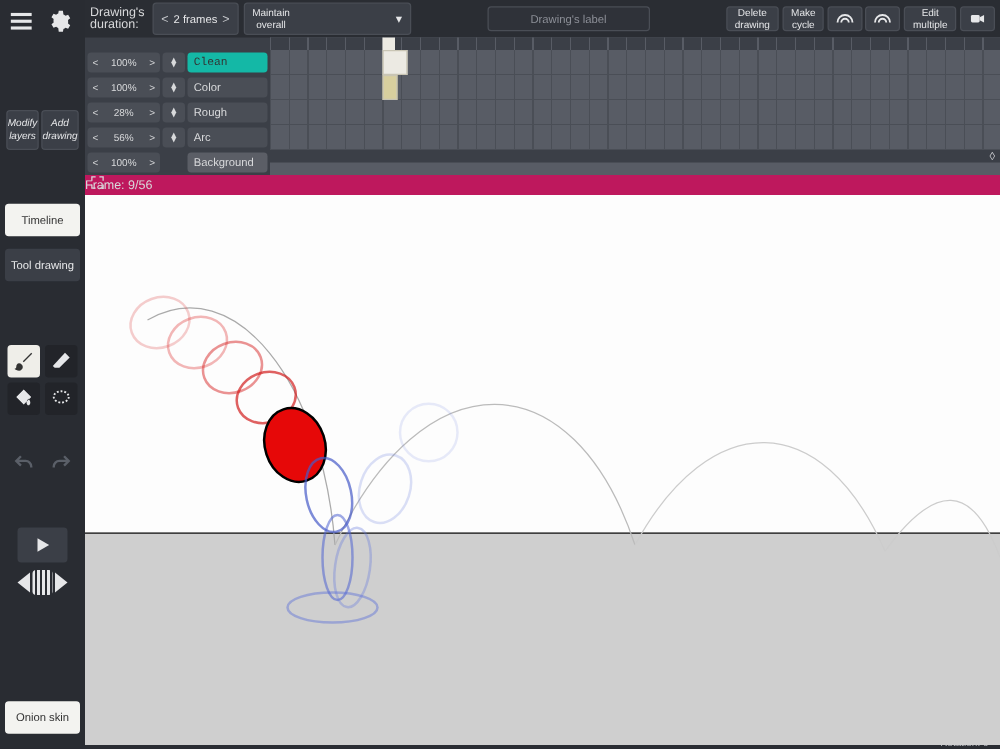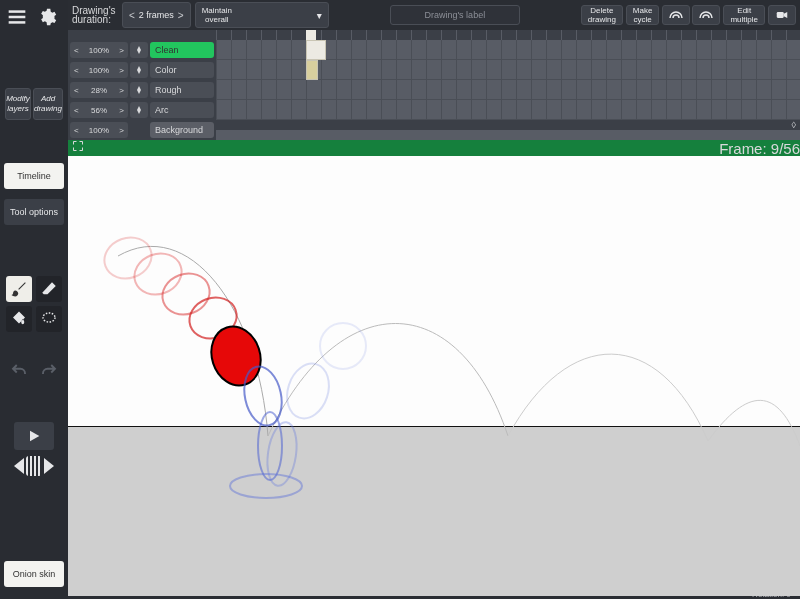--- a/index.html
+++ b/index.html
@@ -59,36 +59,36 @@
   .cam{display:flex;align-items:center;justify-content:center;}
 
   
   .layers-zone { display:flex; background:#3b3f47; }
   .layer-controls { width:148px; }
   .layer-row { display:flex; align-items:center; gap:2px; padding:1px 2px; height:20px; }
   .zoom-box { width:58px; height:16px; background:#4a4e56; border-radius:3px; display:flex; align-items:center; justify-content:space-between; padding:0 4px; font-size:8px; color:#d8d9db;}
   .vis-box { width:18px; height:16px; background:#4a4e56; border-radius:3px; display:flex; align-items:center; justify-content:center;}
   .vis-box svg{width:10px;height:10px;color:#d8d9db;}
   .layer-name { flex:1; height:16px; background:#4a4e56; border-radius:3px; display:flex; align-items:center; padding:0 5px; font-size:9px;}
-  .layer-name.light{background:#22c55e;color:#333;}
+  .layer-name.light{background:#14b8a6;color:#333;font-family:Liberation Mono, monospace;}
   .layer-row.bg .layer-name{background:#5b5e66;}
 
   .timeline { flex:1; position:relative; background:#585c65; }
   .ruler { height:10px; background:#3b3f47; position:relative; }
   .ruler-ticks{position:absolute;inset:0;background:repeating-linear-gradient(90deg,#585c65 0 1px,transparent 1px 15px);}
   .ruler-mark{position:absolute;top:0;bottom:0;width:10px;background:#eceae3;}
   .grid { height:80px; background-image:
       repeating-linear-gradient(90deg,#4a4e56 0 1px,transparent 1px 15px),
       repeating-linear-gradient(0deg,#4a4e56 0 1px,transparent 1px 20px);
       position:relative;}
   .frame-block{position:absolute;background:#eceae3;border:1px solid #c9c5b4;}
   .tl-scroll{height:10px;background:#3b3f47;position:relative;}
   .tl-scroll .arrow-r{position:absolute;right:4px;top:0;font-size:9px;color:#c7c9cd;}
 
-  .frame-indicator { height:16px; background:#15803d; display:flex; align-items:center; justify-content:flex-end; position:relative; font-size:15px;}
+  .frame-indicator { height:16px; background:#be185d; display:flex; align-items:center; justify-content:flex-start; position:relative; font-size:10px;}
   .expand-icon{position:absolute;left:4px;top:0;color:#d8d9db;font-size:12px;}
   .expand-icon svg, .collapse-icon svg{width:12px;height:12px;}
 
   
   .canvas-wrap { flex:1; background:#1e2025; position:relative; }
   .canvas { position:absolute; left:0; top:0; right:0; height:290px; background:#fdfdfd; }
   .ground { position:absolute; left:0; right:0; top:270px; height:170px; background:#cfcfcf; border-top:1.5px solid #111; }
   .svg-overlay{position:absolute;inset:0;}
 
   
@@ -126,21 +126,21 @@
         <span>drawing</span>
       </div>
     </div>
 
     <div style="height:36px"></div>
 
     <div class="side-btn">
       <span>Timeline</span>
     </div>
     <div class="side-btn dark">
-      <span>Tool options</span>
+      <span>Tool drawing</span>
     </div>
 
     <div style="height:42px"></div>
 
     <div class="tool-grid">
       <div class="tool-cell active">
         <svg viewBox="0 0 24 24" fill="currentColor">
             <path d="M20 3l-9 9 1 1 9-9-1-1zM7 14c-2 0-3 2-3 4 0 1-1 2-2 2 1 1 3 2 5 2 2 0 4-2 4-4 0-2-2-4-4-4z"></path>
           </svg>
       </div>

